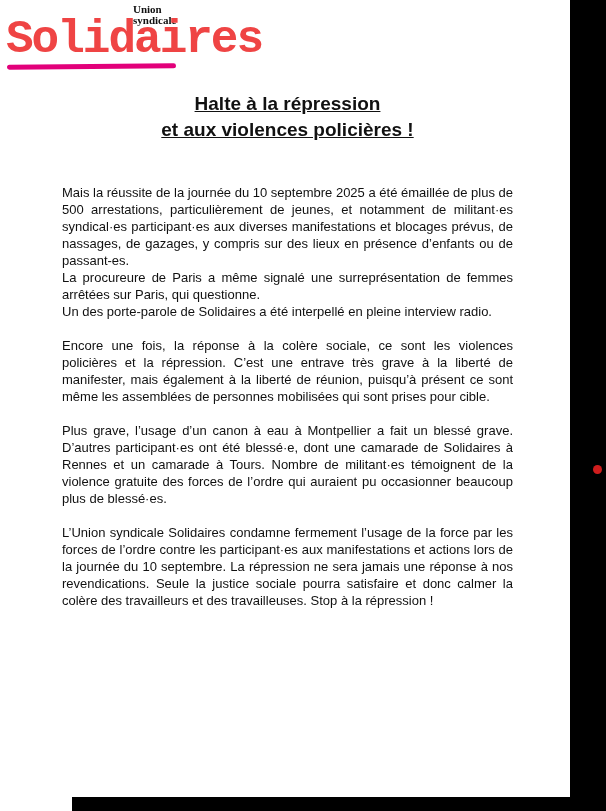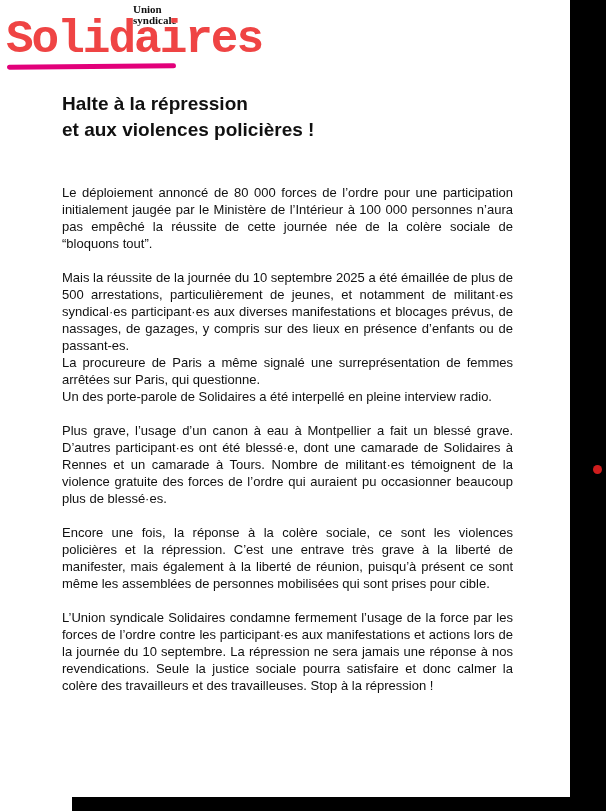--- a/index.html
+++ b/index.html
@@ -45,26 +45,27 @@
     border-radius: 3px;
     transform: rotate(-0.5deg);
   }
 
   
   .title {
     position: absolute;
     left: 62px;
     top: 91px;
     width: 451px;
-    text-align: left;
+    text-align: center;
     font-weight: bold;
     font-size: 19px;
     line-height: 26px;
     white-space: pre-line;
     color: #111111;
+    text-decoration: underline;
   }
   .dateline {
     position: absolute;
     left: 62px;
     top: 163px;
     width: 451px;
     text-align: right;
     font-size: 13px;
     line-height: 15px;
   }
@@ -118,26 +119,25 @@
 syndicale</div>
     <div class="logo-wordmark">Solidaires</div>
     <div class="logo-underline" style="background: rgb(226, 0, 122);"></div>
   </div>
 
   <div class="title">Halte à la répression
 et aux violences policières !</div>
 
 
   <div class="body-text">
-    <p>Le déploiement annoncé de 80 000 forces de l’ordre pour une participation initialement jaugée par le Ministère de l’Intérieur à 100 000 personnes n’aura pas empêché la réussite de cette journée née de la colère sociale de “bloquons tout”.</p>
     <p>Mais la réussite de la journée du 10 septembre 2025 a été émaillée de plus de 500 arrestations, particulièrement de jeunes, et notamment de militant·es syndical·es participant·es aux diverses manifestations et blocages prévus, de nassages, de gazages, y compris sur des lieux en présence d’enfants ou de passant-es.
 La procureure de Paris a même signalé une surreprésentation de femmes arrêtées sur Paris, qui questionne.
 Un des porte-parole de Solidaires a été interpellé en pleine interview radio.</p>
+    <p>Encore une fois, la réponse à la colère sociale, ce sont les violences policières et la répression. C’est une entrave très grave à la liberté de manifester, mais également à la liberté de réunion, puisqu’à présent ce sont même les assemblées de personnes mobilisées qui sont prises pour cible.</p>
     <p>Plus grave, l’usage d’un canon à eau à Montpellier a fait un blessé grave. D’autres participant·es ont été blessé·e, dont une camarade de Solidaires à Rennes et un camarade à Tours. Nombre de militant·es témoignent de la violence gratuite des forces de l’ordre qui auraient pu occasionner beaucoup plus de blessé·es.</p>
-    <p>Encore une fois, la réponse à la colère sociale, ce sont les violences policières et la répression. C’est une entrave très grave à la liberté de manifester, mais également à la liberté de réunion, puisqu’à présent ce sont même les assemblées de personnes mobilisées qui sont prises pour cible.</p>
     <p>L’Union syndicale Solidaires condamne fermement l’usage de la force par les forces de l’ordre contre les participant·es aux manifestations et actions lors de la journée du 10 septembre. La répression ne sera jamais une réponse à nos revendications. Seule la justice sociale pourra satisfaire et donc calmer la colère des travailleurs et des travailleuses. Stop à la répression !</p>
   </div>
 
   <div class="edge-right" style="background: rgb(0, 0, 0);"></div>
   <div class="edge-bottom" style="background: rgb(0, 0, 0);"></div>
   <div class="red-dot" style="background: rgb(207, 29, 29);"></div>
 
 </div>
 
 </body></html>

